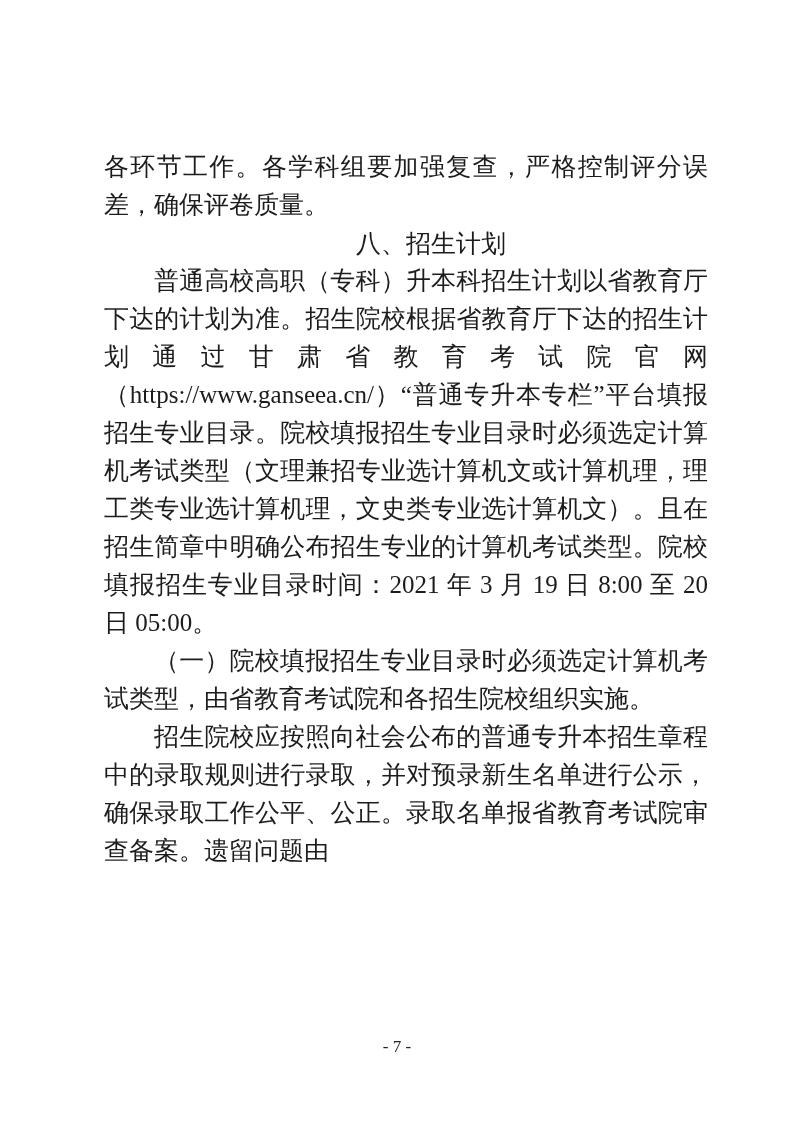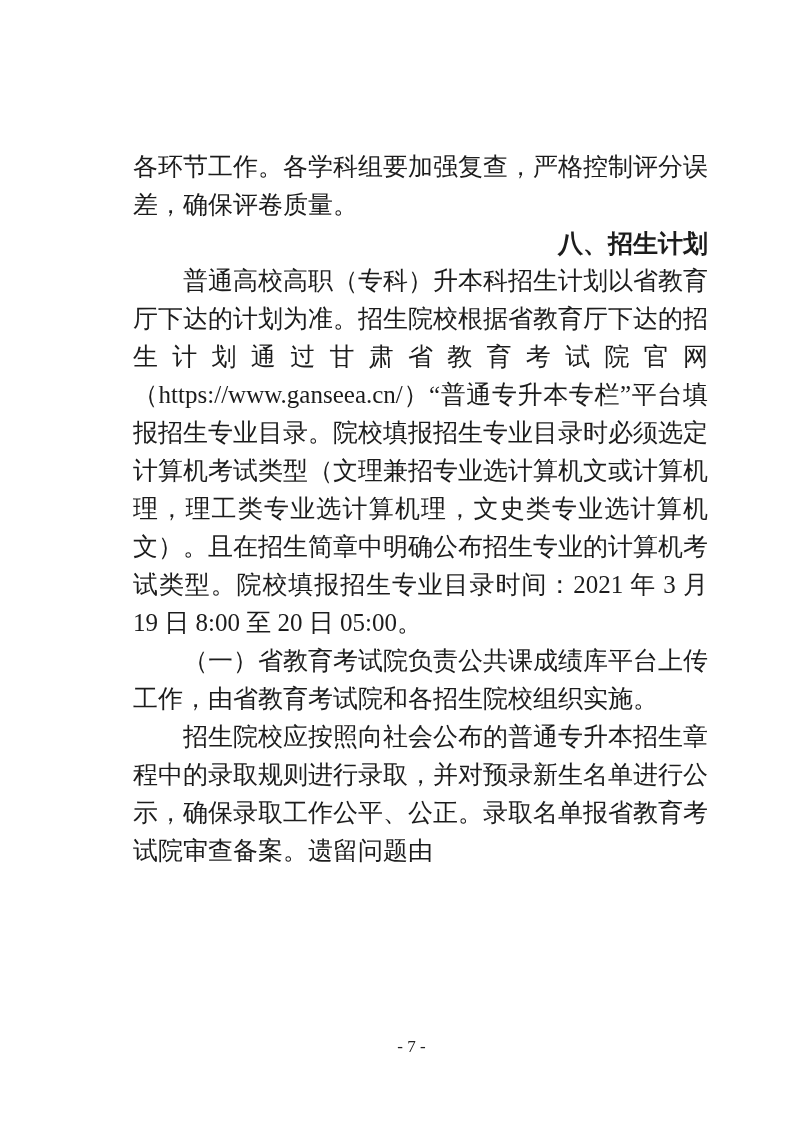--- a/index.html
+++ b/index.html
@@ -1,15 +1,15 @@
 <!DOCTYPE html>
 <html><head>
 <meta charset="utf-8">
 <style>
-  * { box-sizing: border-box; padding-left: 29px; }
+  * { box-sizing: border-box; }
   html, body { margin: 0; padding: 0; }
   body {
     width: 794px;
     height: 1123px;
     background: #e8e8e8;
     font-family: "Liberation Serif", "DejaVu Serif", serif;
   }
   .page {
     position: relative;
     width: 794px;
@@ -28,22 +28,22 @@
     text-align: justify;
     text-justify: inter-ideograph;
     letter-spacing: 0;
   }
   .doc-body p { margin: 0; padding: 0; }
   .p-noindent { text-indent: 0; }
   .p-indent { text-indent: 2em; }
   .p-heading {
     text-indent: 2em;
     font-family: "Liberation Sans", "DejaVu Sans", sans-serif;
-    font-weight: bold;
-    text-align: right;
+    font-weight: normal;
+    text-align: center;
   }
   .footer {
     position: absolute;
     top: 1036px;
     left: 0;
     width: 794px;
     text-align: center;
     font-size: 17px;
     line-height: 22px;
     color: #222222;
@@ -57,21 +57,21 @@
   <div class="doc-body">
 
     <p class="p-noindent">各环节工作。各学科组要加强复查，严格控制评分误差，确保评卷质量。</p>
 
 
     <p class="p-heading">八、招生计划</p>
 
     <p class="p-indent">普通高校高职（专科）升本科招生计划以省教育厅下达的计划为准。招生院校根据省教育厅下达的招生计划通过甘肃省教育考试院官网（https://www.ganseea.cn/）“普通专升本专栏”平台填报招生专业目录。院校填报招生专业目录时必须选定计算机考试类型（文理兼招专业选计算机文或计算机理，理工类专业选计算机理，文史类专业选计算机文）。且在招生简章中明确公布招生专业的计算机考试类型。院校填报招生专业目录时间：2021 年 3 月 19 日 8:00 至 20 日 05:00。</p>
 
 
-    <p class="p-indent">（一）省教育考试院负责公共课成绩库平台上传工作，由省教育考试院和各招生院校组织实施。</p>
+    <p class="p-indent">（一）院校填报招生专业目录时必须选定计算机考试类型，由省教育考试院和各招生院校组织实施。</p>
 
 
     <p class="p-indent">招生院校应按照向社会公布的普通专升本招生章程中的录取规则进行录取，并对预录新生名单进行公示，确保录取工作公平、公正。录取名单报省教育考试院审查备案。遗留问题由</p>
 
   </div>
 
   <div class="footer">- 7 -</div>
 
 </div>
 

